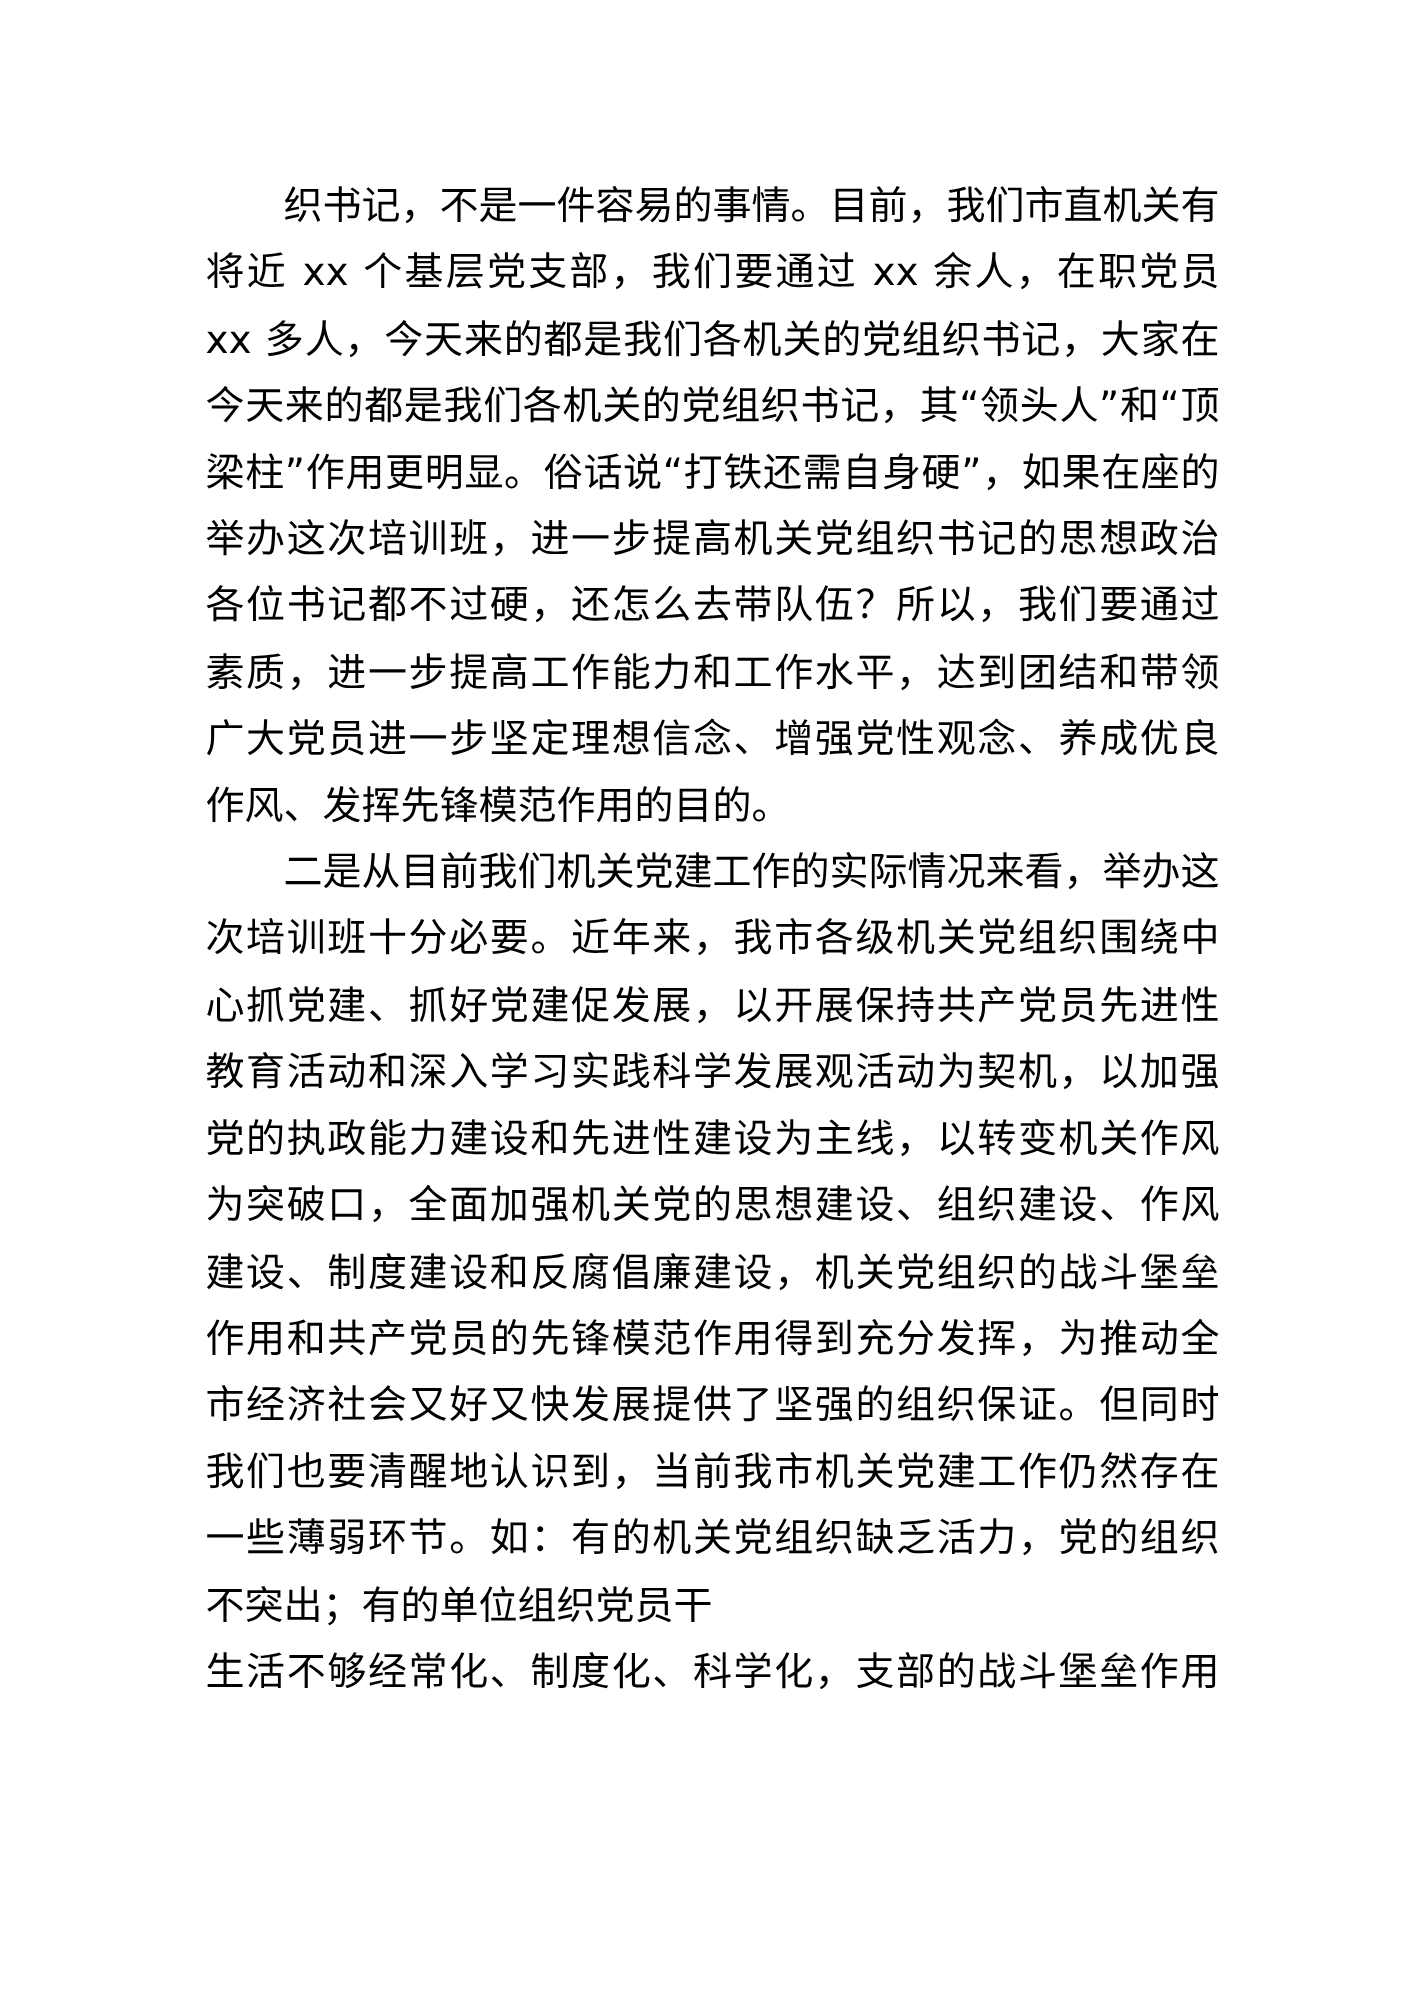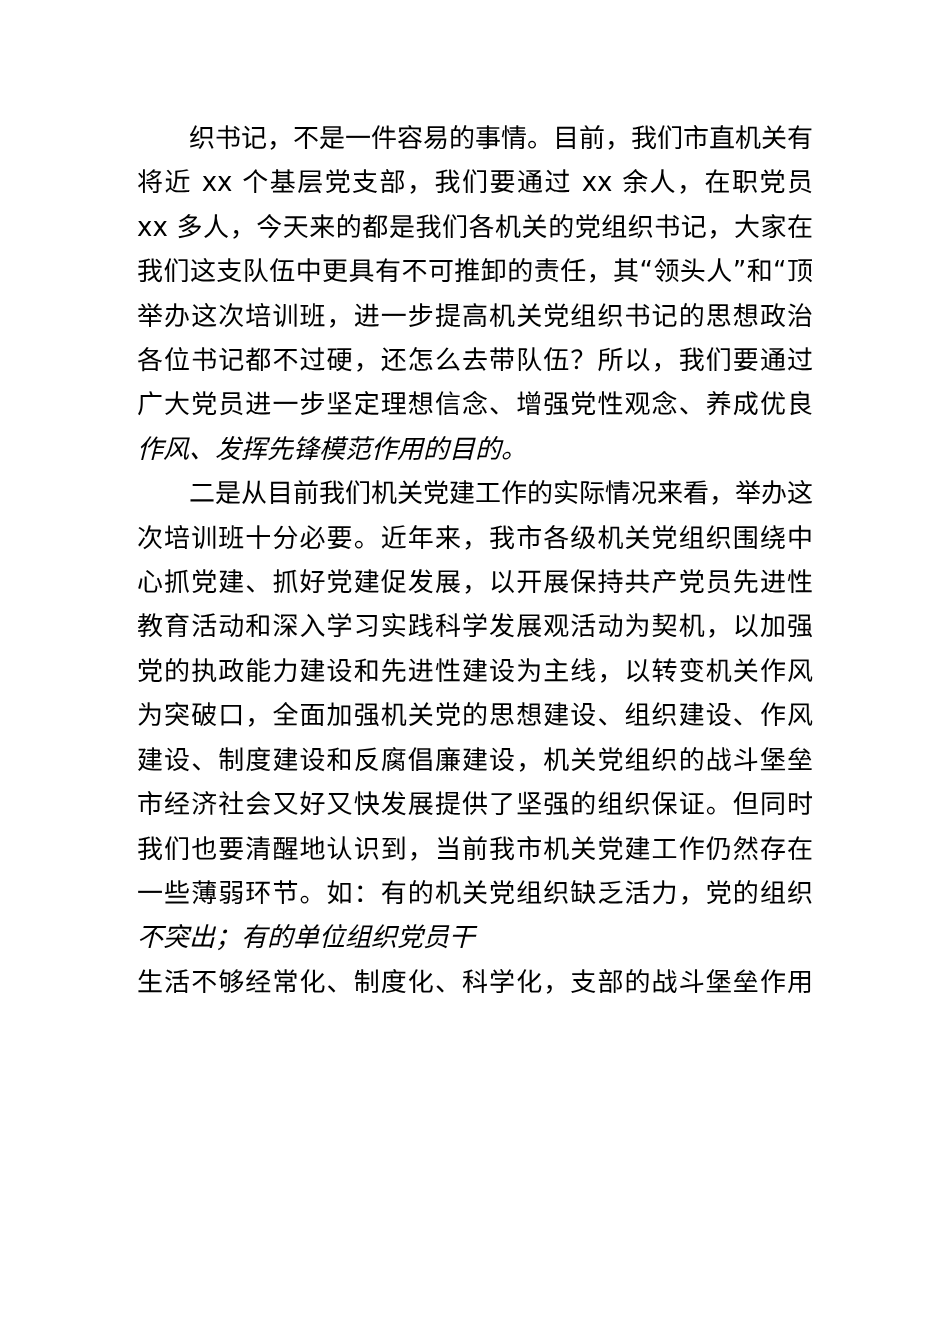--- a/index.html
+++ b/index.html
@@ -31,42 +31,44 @@
     text-align: justify;
     text-align-last: justify;
     white-space: normal;
     word-break: keep-all;
   }
   .line.indent {
     text-indent: 52px;
   }
   .line.last {
     text-align-last: left;
-    font-style: italic;
   }
 </style>
 </head>
 <body>
 
 <div class="page">
   <div class="doc" id="doc-body">
       <div class="line indent">织书记，不是一件容易的事情。目前，我们市直机关有</div>
       <div class="line">将近 xx 个基层党支部，我们要通过 xx 余人，在职党员</div>
       <div class="line">xx 多人，今天来的都是我们各机关的党组织书记，大家在</div>
-      <div class="line">我们这支队伍中更具有不可推卸的责任，其“领头人”和“顶</div>
+      <div class="line">今天来的都是我们各机关的党组织书记，其“领头人”和“顶</div>
+      <div class="line">梁柱”作用更明显。俗话说“打铁还需自身硬”，如果在座的</div>
       <div class="line">举办这次培训班，进一步提高机关党组织书记的思想政治</div>
       <div class="line">各位书记都不过硬，还怎么去带队伍？所以，我们要通过</div>
+      <div class="line">素质，进一步提高工作能力和工作水平，达到团结和带领</div>
       <div class="line">广大党员进一步坚定理想信念、增强党性观念、养成优良</div>
       <div class="line last">作风、发挥先锋模范作用的目的。</div>
       <div class="line indent">二是从目前我们机关党建工作的实际情况来看，举办这</div>
       <div class="line">次培训班十分必要。近年来，我市各级机关党组织围绕中</div>
       <div class="line">心抓党建、抓好党建促发展，以开展保持共产党员先进性</div>
       <div class="line">教育活动和深入学习实践科学发展观活动为契机，以加强</div>
       <div class="line">党的执政能力建设和先进性建设为主线，以转变机关作风</div>
       <div class="line">为突破口，全面加强机关党的思想建设、组织建设、作风</div>
       <div class="line">建设、制度建设和反腐倡廉建设，机关党组织的战斗堡垒</div>
+      <div class="line">作用和共产党员的先锋模范作用得到充分发挥，为推动全</div>
       <div class="line">市经济社会又好又快发展提供了坚强的组织保证。但同时</div>
       <div class="line">我们也要清醒地认识到，当前我市机关党建工作仍然存在</div>
       <div class="line">一些薄弱环节。如：有的机关党组织缺乏活力，党的组织</div>
       <div class="line last">不突出；有的单位组织党员干</div>
       <div class="line">生活不够经常化、制度化、科学化，支部的战斗堡垒作用</div>
     </div>
 </div>
 
 </body></html>

